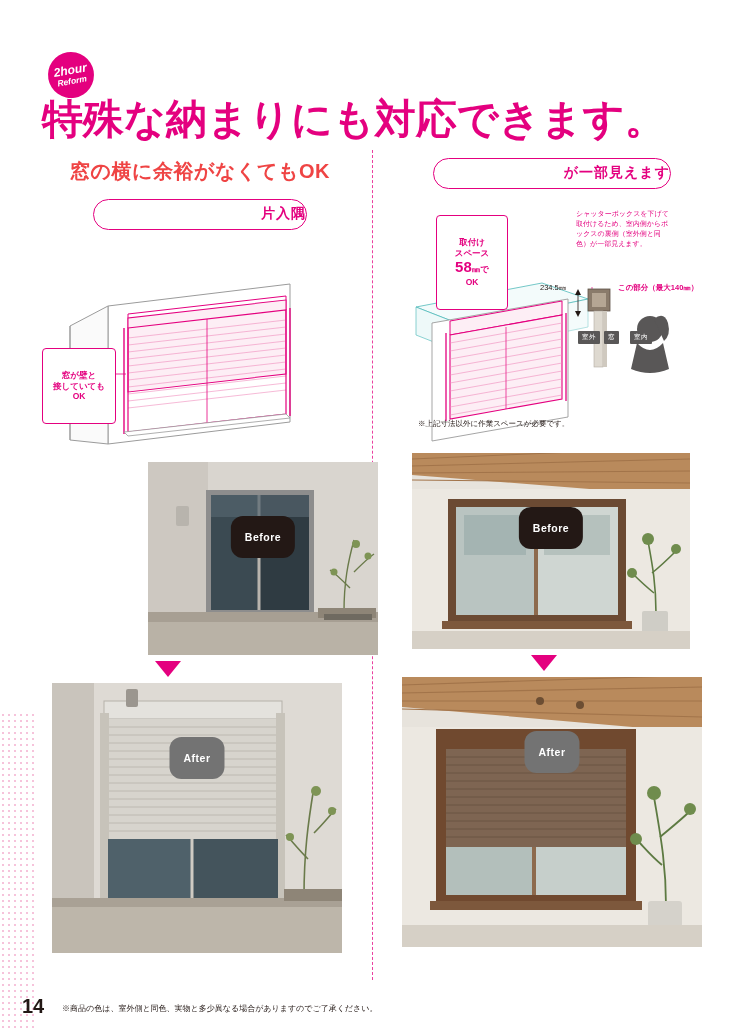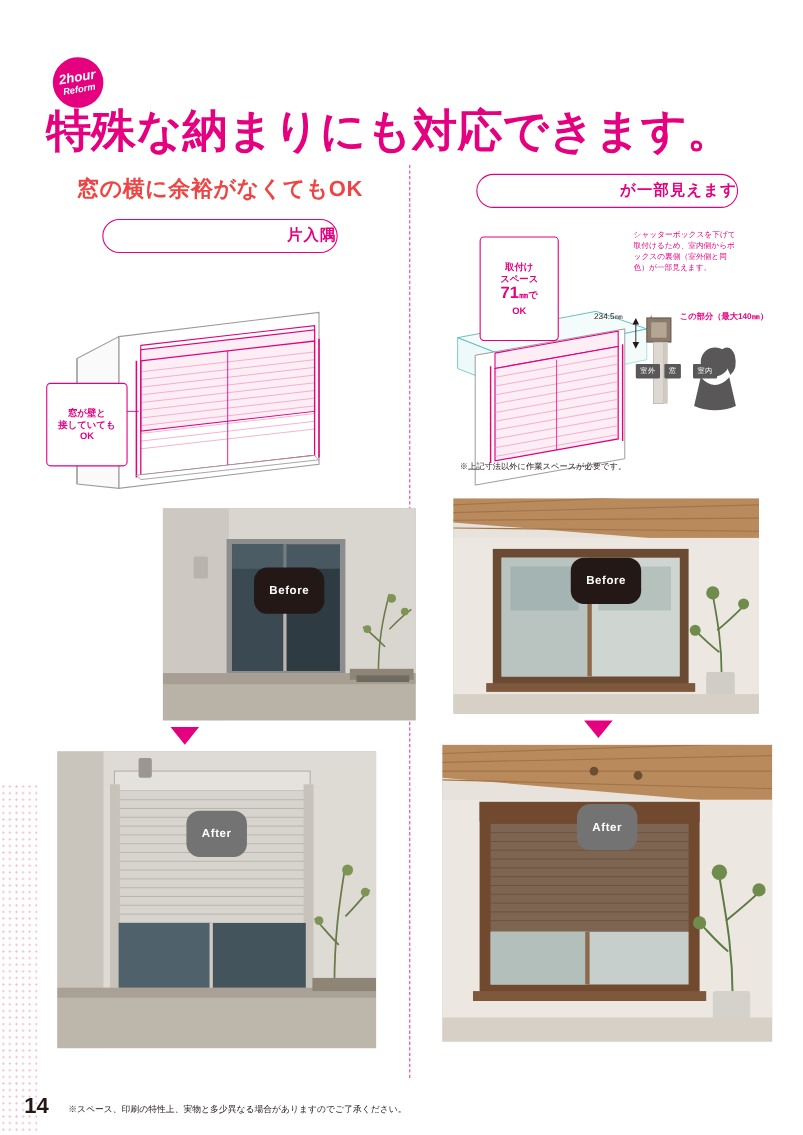--- a/index.html
+++ b/index.html
@@ -424,21 +424,21 @@
       <g fill="#595757">
         <circle cx="258" cy="126" r="13"></circle>
         <path d="M245 140 q13 14 26 0 l6 26 q-19 8 -38 0 z"></path>
       </g>
       <path d="M262 116 q10 -8 14 4 q3 12 -4 18" fill="#595757"></path>
     </svg>
 
     <div class="callout callout-big" style="left:44px; top:12px; width:56px;">
       <span style="white-space:pre-line;">取付け
 スペース</span><br>
-      <span class="num">71</span><span>㎜</span><span>で</span><br>
+      <span class="num">58</span><span>㎜</span><span>で</span><br>
       <span>OK</span>
     </div>
 
     <div class="note-red" style="left:184px; top:6px; width:98px;">シャッターボックスを下げて取付けるため、室内側からボックスの裏側（室外側と同色）が一部見えます。</div>
 
     <div class="dim-label" style="left:148px; top:80px;">234.5㎜</div>
 
     <div class="this-part" style="left:226px; top:80px;">この部分（最大140㎜）</div>
 
     <div class="tag-black" style="left:186px; top:128px;">室外</div>
@@ -541,13 +541,13 @@
 
       <rect x="0" y="248" width="300" height="22" fill="#d6d0c6"></rect>
     </svg>
     <div class="photo-badge after">After</div>
   </div>
 </div>
 
 <div class="corner-dots"></div>
 
 <div class="page-num">14</div>
-<div class="footer-note">※スペース、印刷の特性上、実物と多少異なる場合がありますのでご了承ください。</div>
+<div class="footer-note">※商品の色は、室外側と同色、実物と多少異なる場合がありますのでご了承ください。</div>
 
 </body></html>

